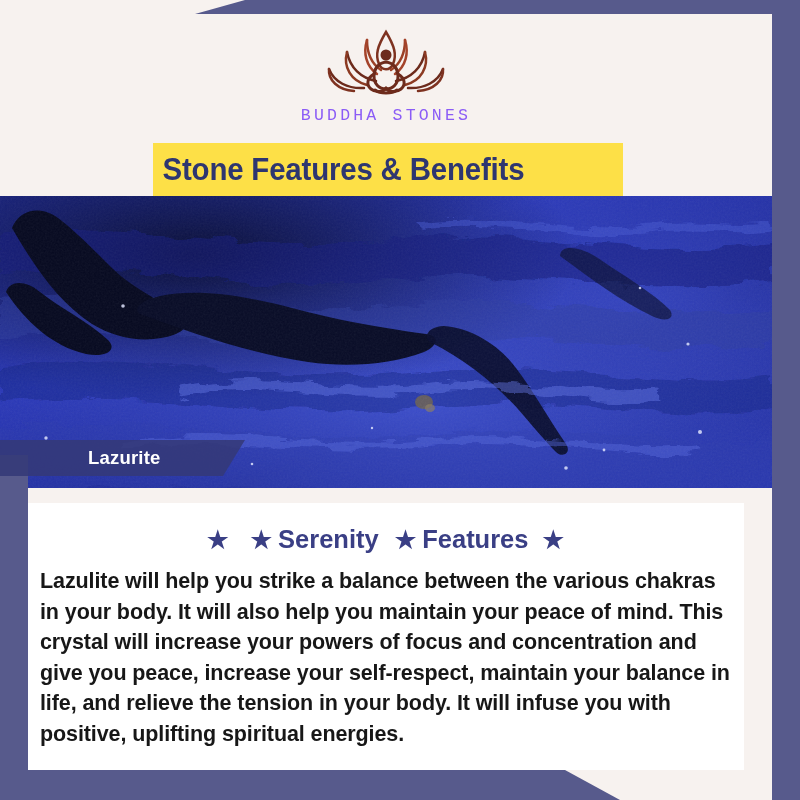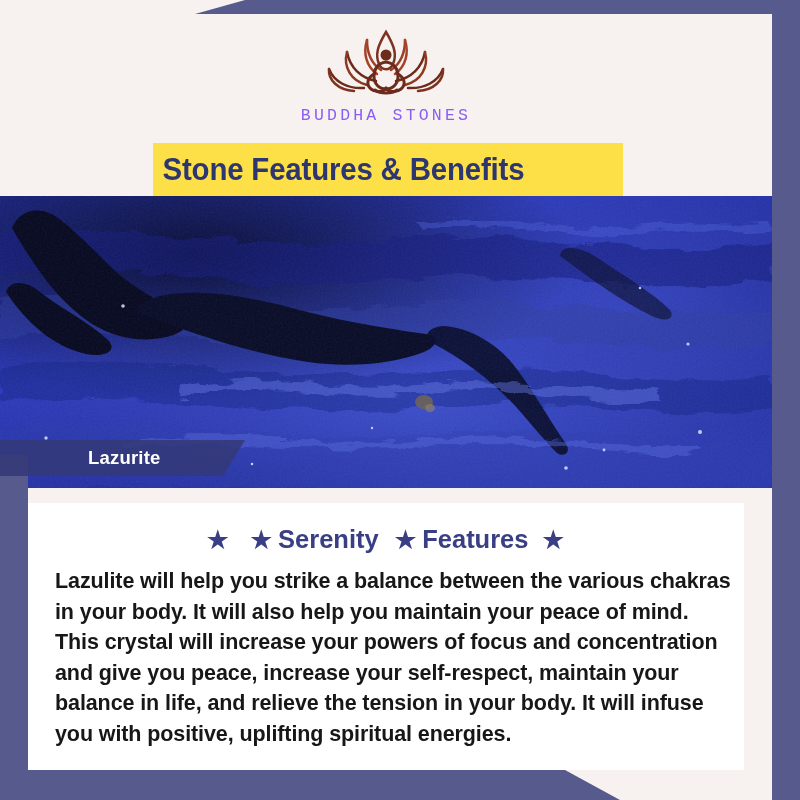--- a/index.html
+++ b/index.html
@@ -183,21 +183,21 @@
   .kw .star {
     font-size: 24px;
     line-height: 1;
     margin-right: 6px;
   }
   .kw + .kw { margin-left: 16px; }
   .kw.tight { margin-left: 14px; }
   .kw.tight .star { margin-right: 1px; }
 
   .body-text {
-    margin: 12px 0 0 15px;
+    margin: 12px 0 0 0;
     padding: 0 2px;
     font-family: "Liberation Sans Narrow", "Liberation Sans", sans-serif;
     font-size: 21.5px;
     font-weight: bold;
     line-height: 1.42;
     color: #171717;
     text-align: left;
     letter-spacing: -0.1px;
   }
 </style>

